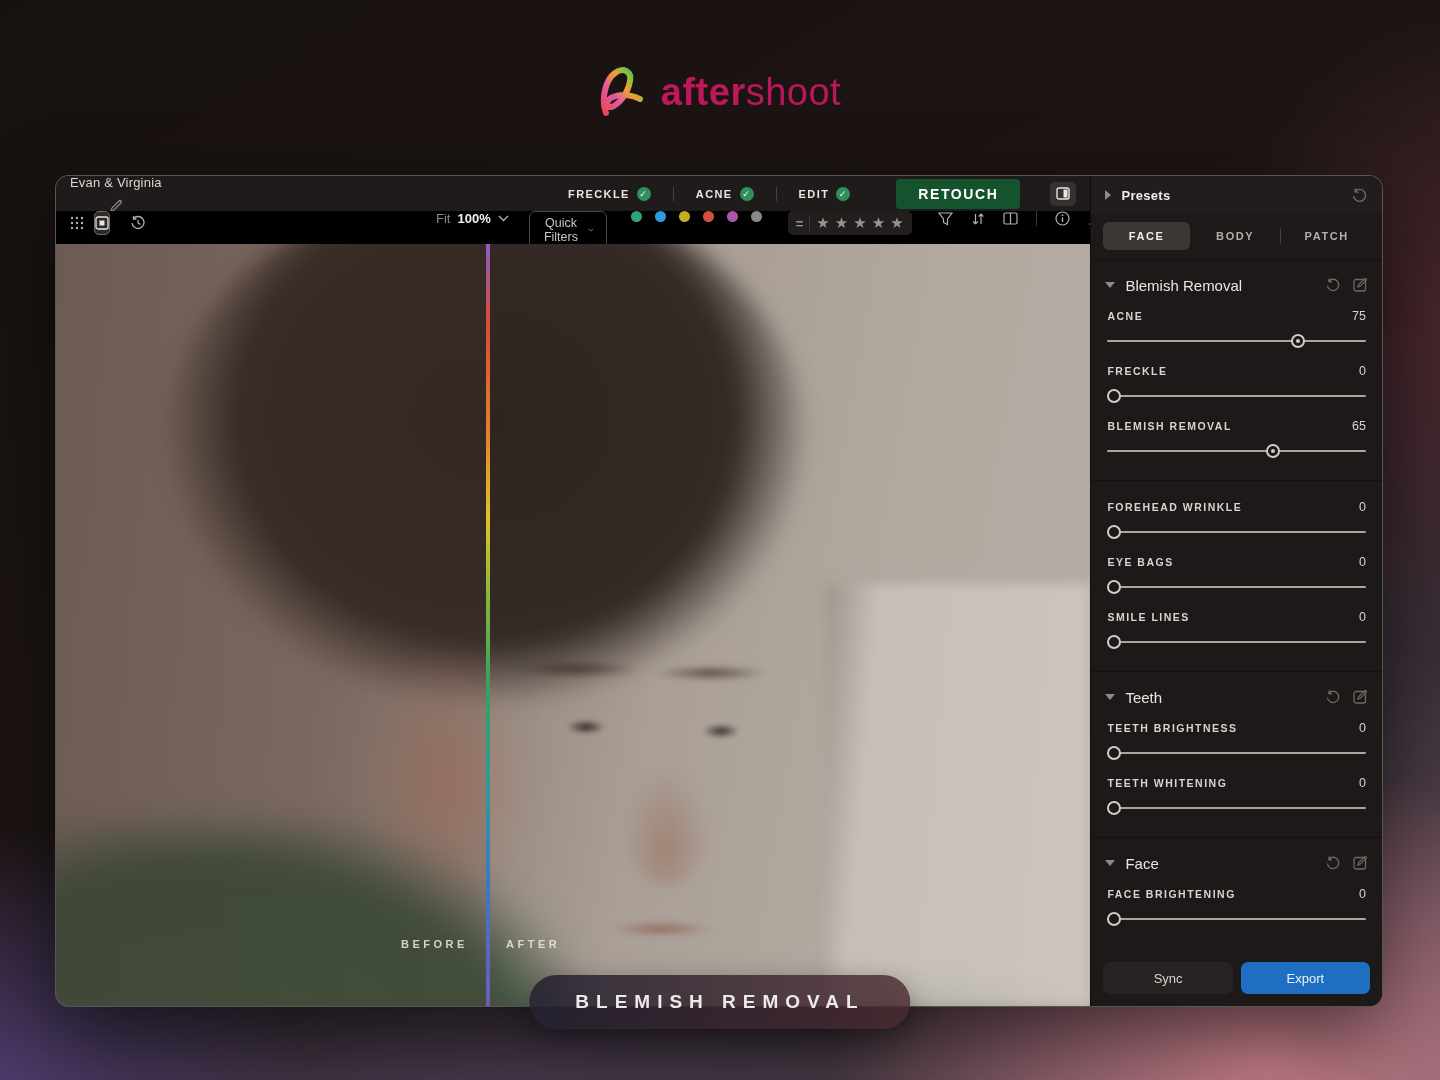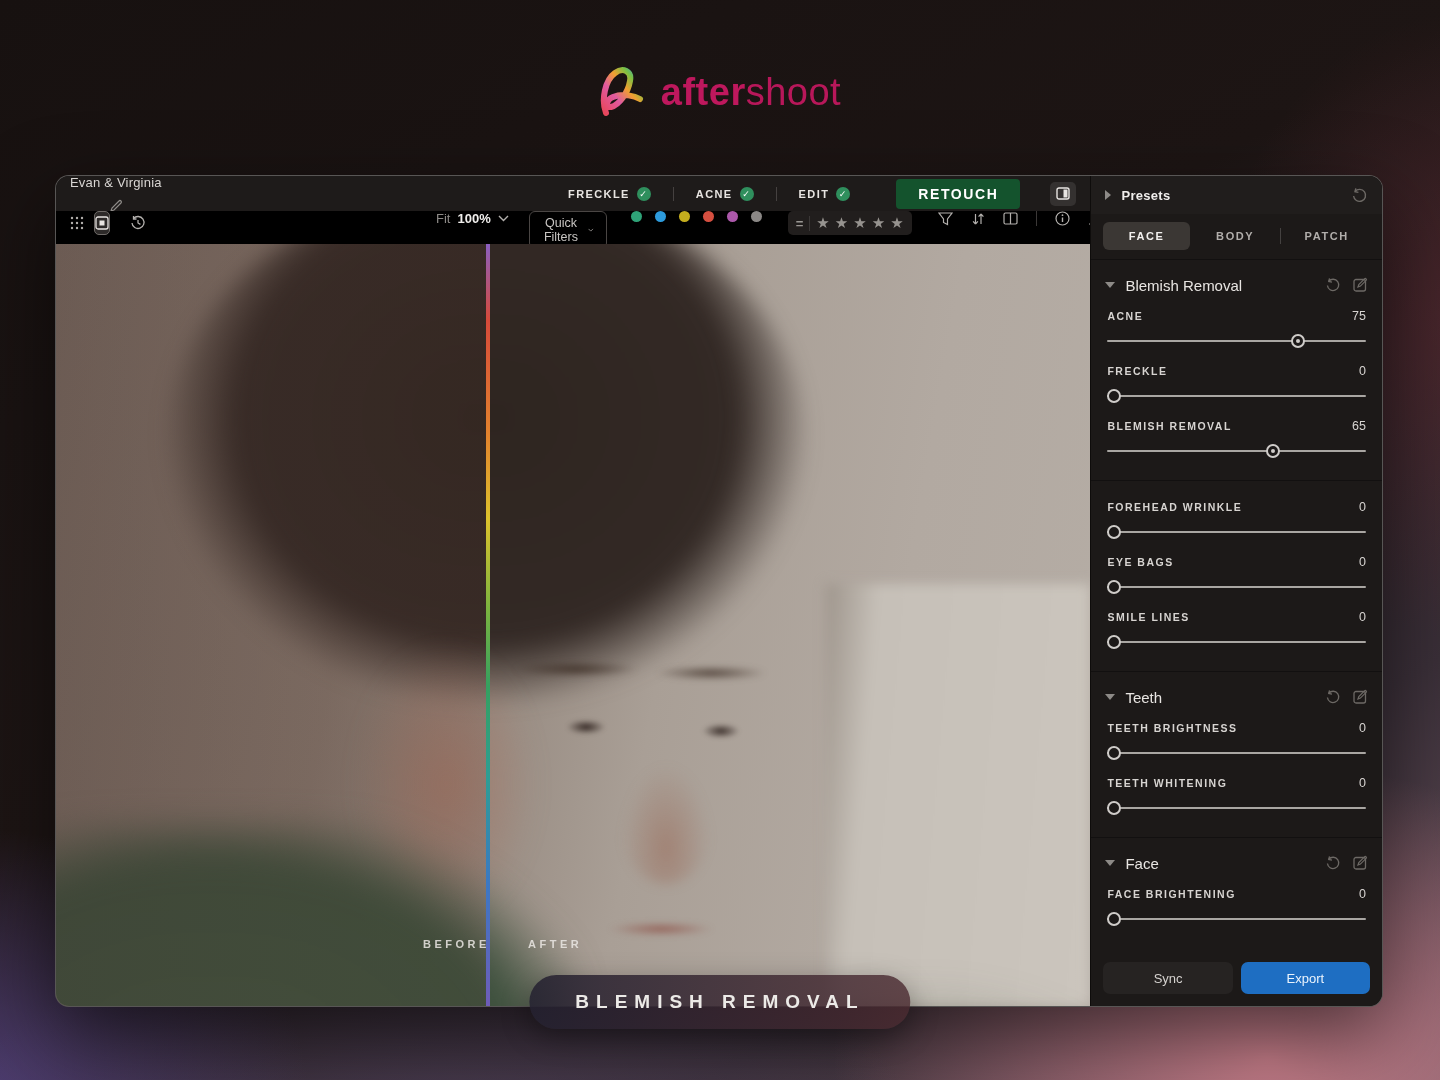--- a/index.html
+++ b/index.html
@@ -52,21 +52,21 @@
   .dot { width:11px; height:11px; border-radius:50%; }
   .stars-group { display:flex; align-items:center; gap:6px; margin-left:16px; background:#211e1d; border-radius:5px; padding:3px 8px; }
   .eq { font-size:13px; font-weight:700; color:#9b9894; padding-right:6px; border-right:1px solid #3b3837; }
   .star { color:#96938f; font-size:15px; }
   .right-ics { display:flex; align-items:center; gap:18px; margin-left:16px; }
 
   
   .viewer { position:relative; flex:1; overflow:hidden; background:#8d7f75; }
   .ph { position:absolute; }
   .v-labels { position:absolute; bottom:68px; left:0; width:100%; }
-  .v-label { position:absolute; font-size:11px; font-weight:700; letter-spacing:3.5px; color:rgba(235,232,228,.85);margin-left:22px; }
+  .v-label { position:absolute; font-size:11px; font-weight:700; letter-spacing:3.5px; color:rgba(235,232,228,.85); }
 
   .split-line { position:absolute; top:0; bottom:0; left:430px; width:4px;
     background:linear-gradient(180deg,#8a5fc0 0%,#d64a3a 10%,#e2822d 25%,#ddc22c 36%,#7ab33f 48%,#35a05f 58%,#2d9e94 70%,#3b78c4 84%,#6f5cb8 100%); }
 
   .overlay-pill {
     position:absolute; left:50%; transform:translateX(-50%); top:975px;
     background:linear-gradient(90deg, rgba(36,33,48,.88), rgba(74,42,48,.82));
     border-radius:999px; padding:16px 46px; z-index:5;
     color:#eceae7; font-size:19px; font-weight:600; letter-spacing:7px; white-space:nowrap;
     box-shadow:0 8px 28px rgba(0,0,0,.35);

